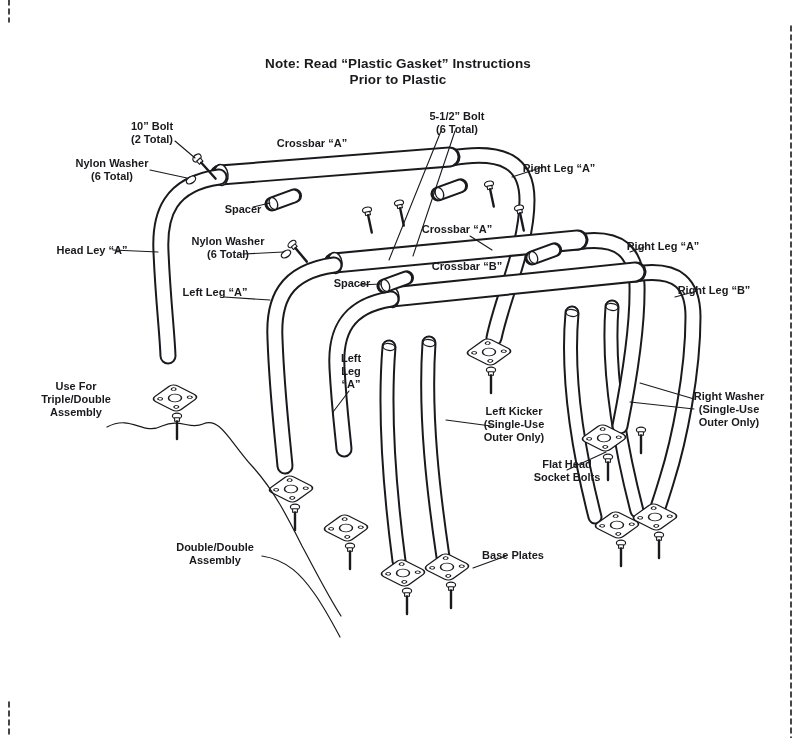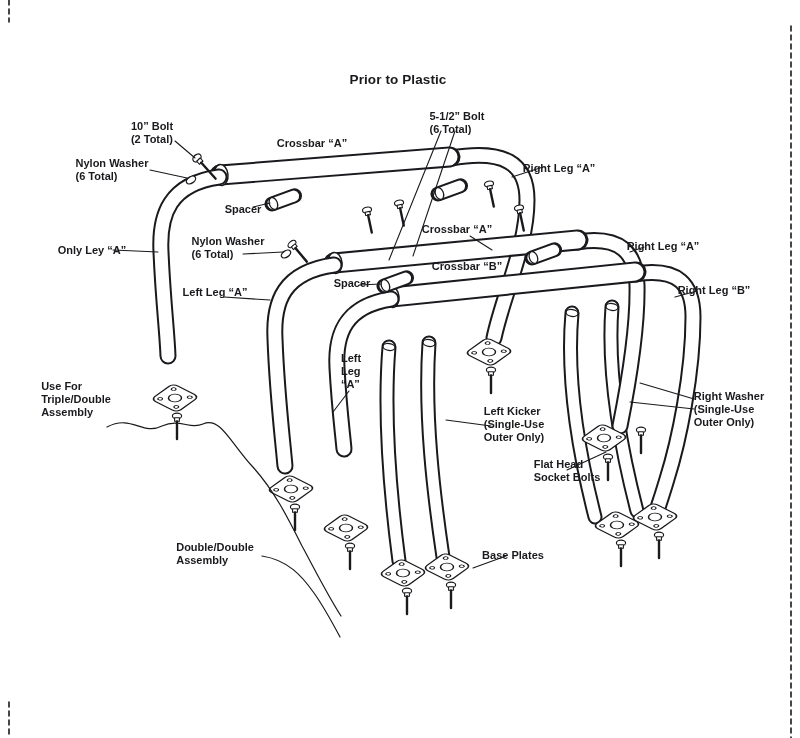--- a/index.html
+++ b/index.html
@@ -2,21 +2,21 @@
 <html><head>
 <meta charset="utf-8">
 <style>
   *{margin:0;padding:0;box-sizing:border-box}
   html,body{background:#ffffff}
   .stage{position:relative;width:800px;height:738px;background:#ffffff;overflow:hidden;
          font-family:"Liberation Sans",sans-serif;color:#1a1a1e}
   svg.diagram{position:absolute;left:0;top:0;width:800px;height:738px}
   .title-line{position:absolute;left:398px;transform:translateX(-50%);text-align:center;
               font-weight:bold;font-size:13.5px;letter-spacing:.1px;white-space:nowrap;color:#1a1a1e}
-  .lbl{position:absolute;transform:translateX(-50%);font-weight:bold;
+  .lbl{position:absolute;transform:translateX(-50%);text-align:center;font-weight:bold;
        font-size:11px;line-height:1.18;color:#1a1a1e;white-space:pre-line}
 </style>
 </head>
 <body>
 
 <div class="stage">
 
   <svg class="diagram" viewBox="0 0 800 738" fill="none" stroke-linecap="round" stroke-linejoin="round">
     <defs>
       <g id="plate">
@@ -162,33 +162,34 @@
       <line x1="694" y1="409" x2="630" y2="402"></line>
       <line x1="567" y1="470" x2="606" y2="452"></line>
       <line x1="506" y1="556" x2="473" y2="568"></line>
     </g>
     <g stroke="#1a1a1e" stroke-width="1.2">
       <path d="M 107,427 C 132,414 142,436 162,426 C 180,418 190,430 203,424 C 220,416 230,442 252,466 C 274,490 288,518 302,546 C 314,568 327,594 341,616"></path>
       <path d="M 262,556 C 288,560 302,576 314,593 C 324,607 332,622 340,637"></path>
     </g>
   </svg>
 
+  <div class="title-line" style="top:56px">Note: Read “Plastic Gasket” Instructions</div>
   <div class="title-line" style="top:72px">Prior to Plastic</div>
 
   <div class="lbl" style="left:152px;top:120px">10” Bolt
 (2 Total)</div>
   <div class="lbl" style="left:312px;top:137px">Crossbar “A”</div>
   <div class="lbl" style="left:457px;top:110px">5-1/2” Bolt
 (6 Total)</div>
   <div class="lbl" style="left:112px;top:157px">Nylon Washer
 (6 Total)</div>
   <div class="lbl" style="left:559px;top:162px">Right Leg “A”</div>
   <div class="lbl" style="left:243px;top:203px">Spacer</div>
   <div class="lbl" style="left:457px;top:223px">Crossbar “A”</div>
-  <div class="lbl" style="left:92px;top:244px">Only Ley “A”</div>
+  <div class="lbl" style="left:92px;top:244px">Head Ley “A”</div>
   <div class="lbl" style="left:228px;top:235px">Nylon Washer
 (6 Total)</div>
   <div class="lbl" style="left:663px;top:240px">Right Leg “A”</div>
   <div class="lbl" style="left:467px;top:260px">Crossbar “B”</div>
   <div class="lbl" style="left:352px;top:277px">Spacer</div>
   <div class="lbl" style="left:714px;top:284px">Right Leg “B”</div>
   <div class="lbl" style="left:215px;top:286px">Left Leg “A”</div>
   <div class="lbl" style="left:351px;top:352px">Left
 Leg
 “A”</div>

